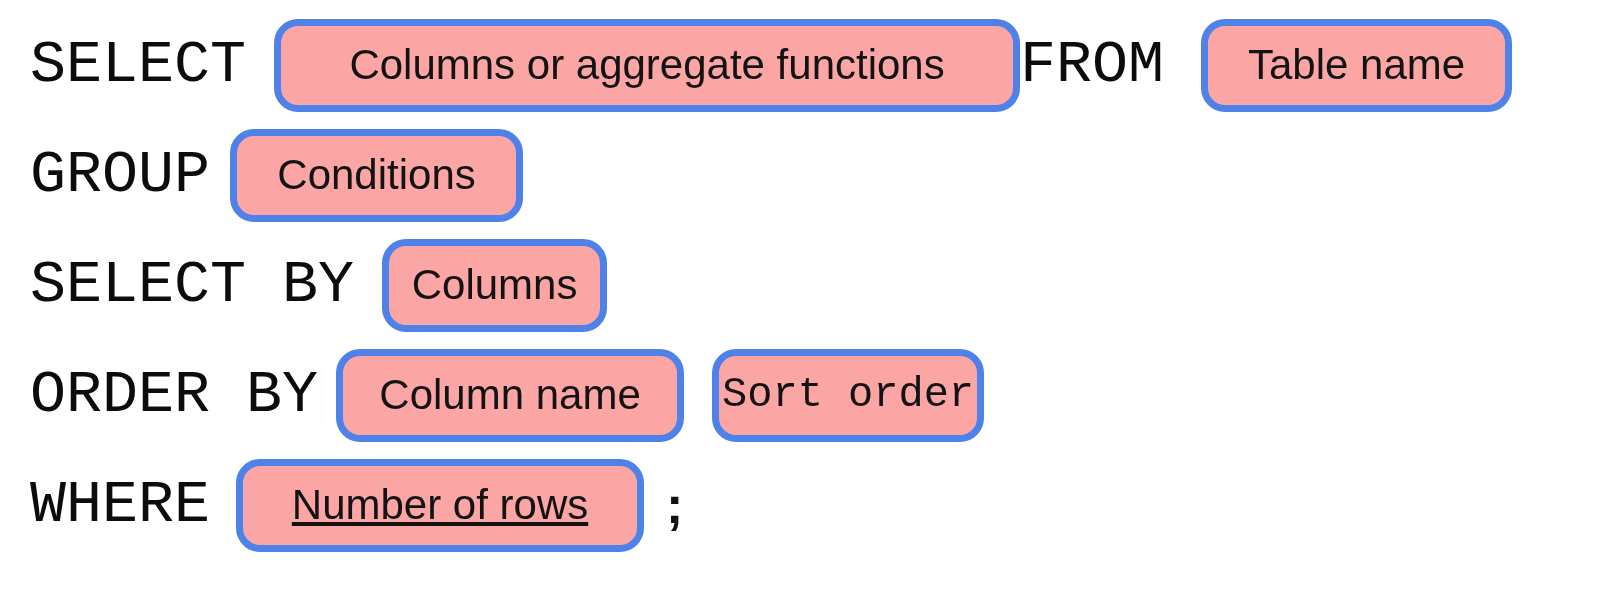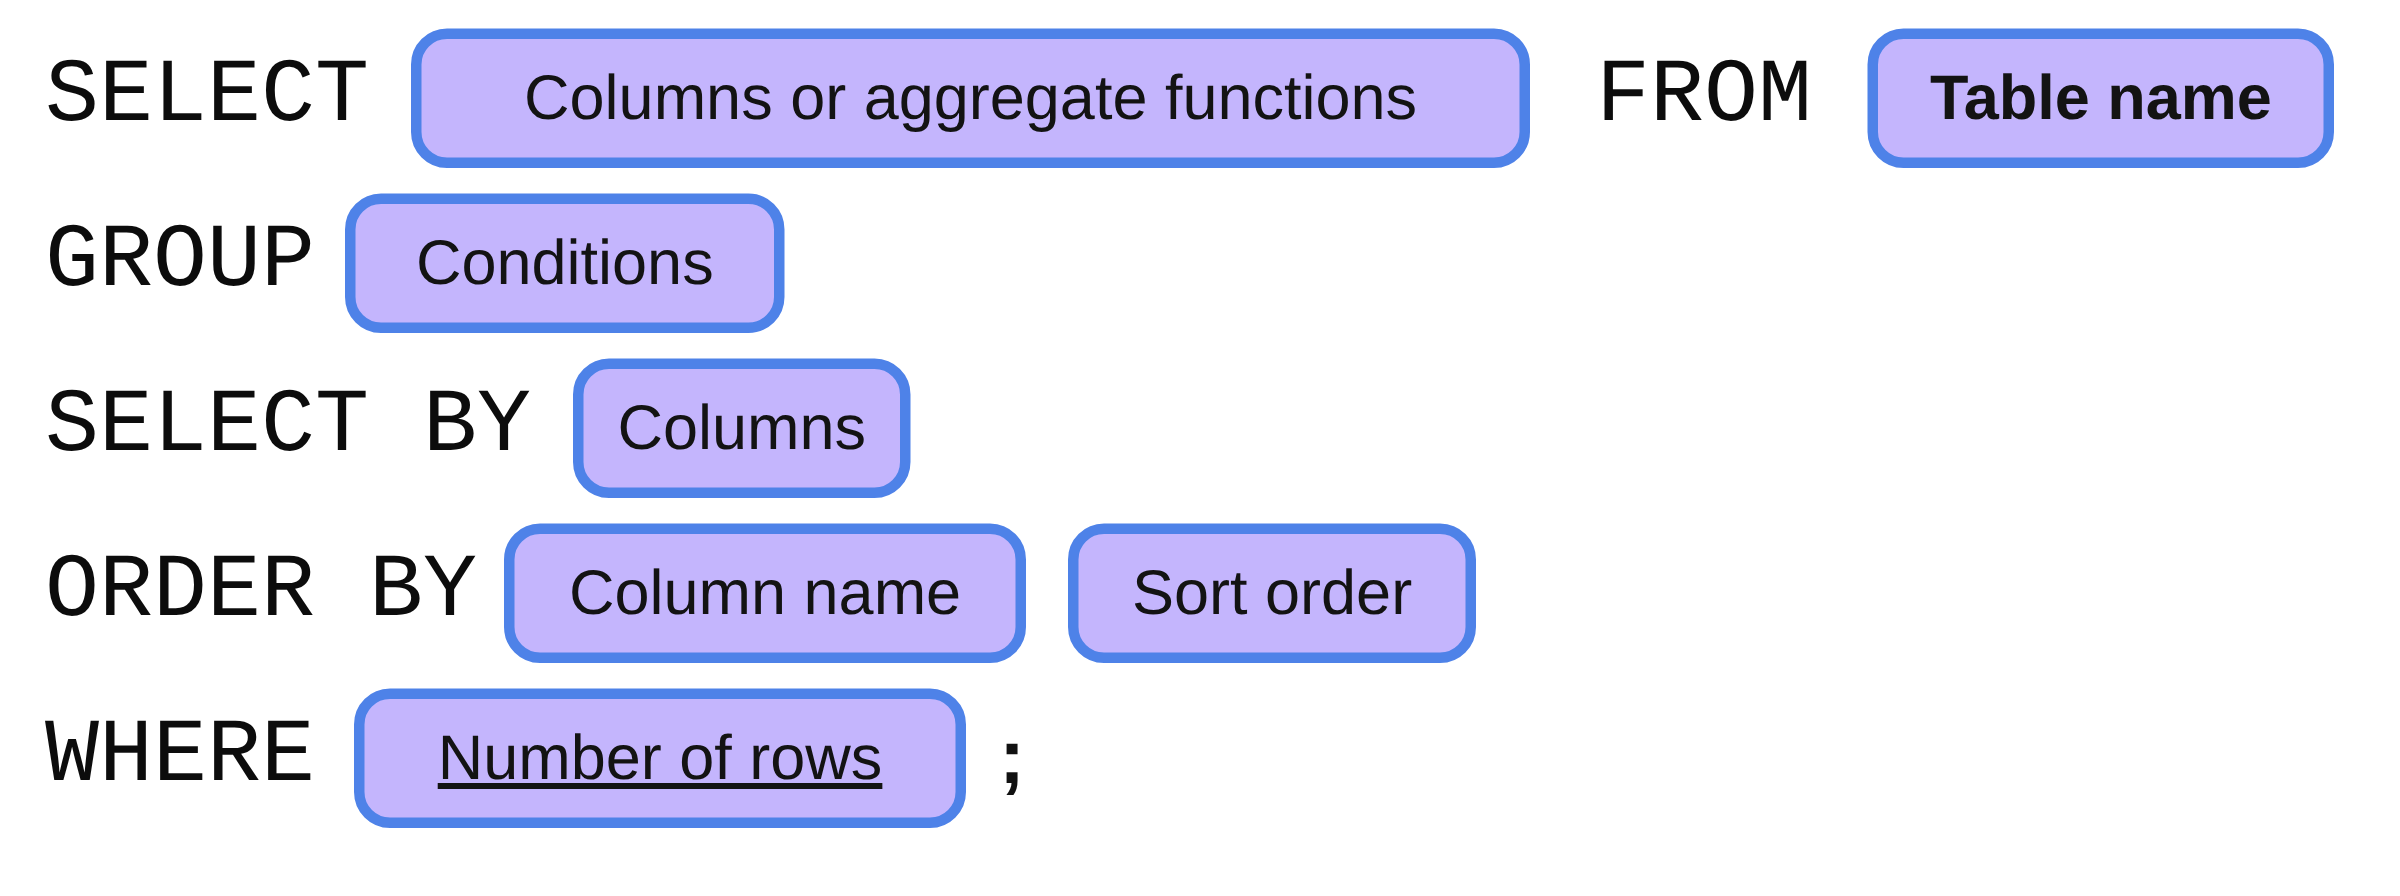--- a/index.html
+++ b/index.html
@@ -24,45 +24,44 @@
   }
   .kw {
     font-family: "Liberation Mono", monospace;
     font-size: 60px;
     font-weight: 400;
     color: #0c0c0c;
     white-space: pre;
     line-height: 1;
   }
   .kw-mid {
-    margin-left: 44px;
   }
   .box {
     box-sizing: border-box;
     height: 93px;
     margin-left: 28px;
     border: 7px solid #4e82e8;
     border-radius: 24px;
-    background: #c4b5fd;
+    background: #fca5a5;
     display: flex;
     align-items: center;
     justify-content: center;
     font-family: "Liberation Sans", sans-serif;
     font-size: 42px;
     font-weight: 400;
     color: #131313;
     white-space: pre;
     line-height: 1;
   }
   .b-agg     { min-width: 746px; }
-  .b-table   { min-width: 311px; margin-left: 37px; font-weight: bold; }
+  .b-table   { min-width: 311px; margin-left: 37px; }
   .b-cond    { min-width: 293px; margin-left: 20px; }
   .b-cols    { min-width: 225px; }
   .b-colname { min-width: 348px; margin-left: 18px; }
-  .b-sort    { min-width: 272px; }
+  .b-sort    { min-width: 272px; font-family: Liberation Mono, monospace; }
   .b-rows    { min-width: 408px; margin-left: 26px; text-decoration: underline; }
   .terminator {
     font-family: "Liberation Sans", sans-serif;
     font-size: 52px;
     font-weight: 700;
     color: #111111;
     margin-left: 22px;
     line-height: 1;
   }
 </style>

